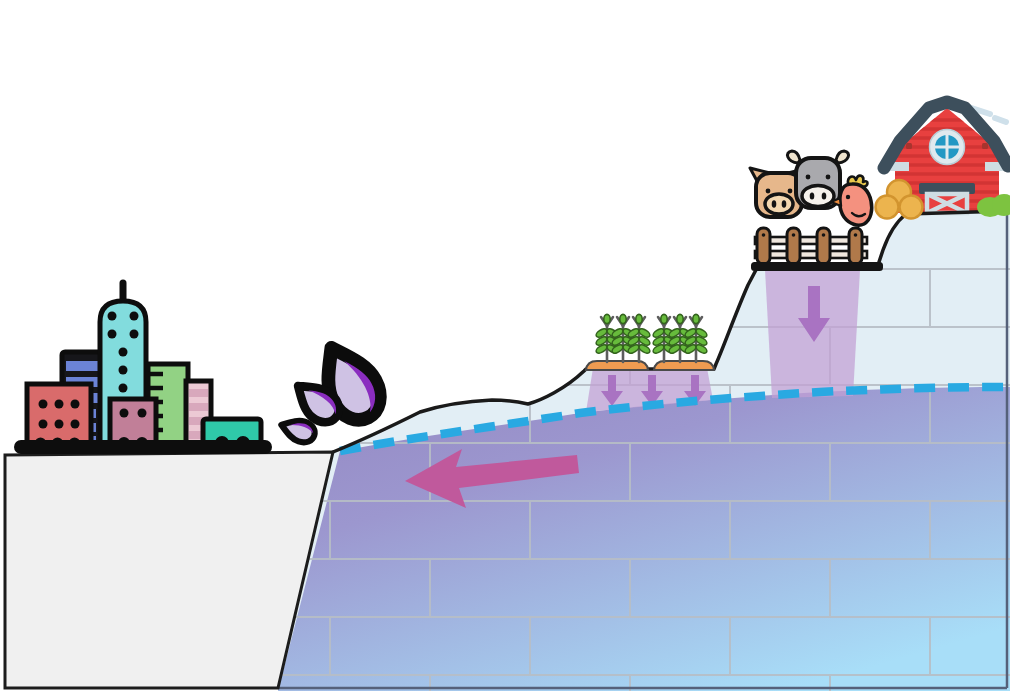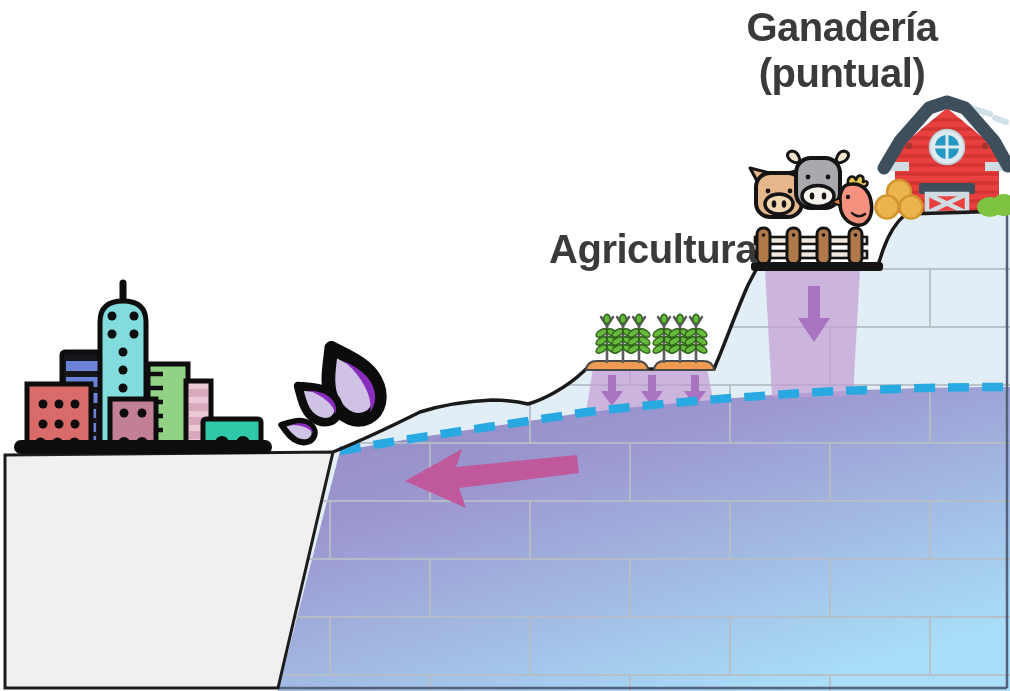--- a/index.html
+++ b/index.html
@@ -257,21 +257,16 @@
     <rect x="14" y="440" width="258" height="14" rx="7" fill="#0d0d0d"></rect>
   </g>
 
   <g>
     <use href="#waterDrop" transform="translate(349,381) rotate(-28) scale(1.25)"></use>
     <use href="#waterDrop" transform="translate(316,401) rotate(-50) scale(0.78)"></use>
     <use href="#waterDrop" transform="translate(297,430) rotate(-72) scale(0.55)"></use>
   </g>
 </svg>
 
-<div class="label label-ganaderia">
-  <div>Ganadería</div>
-  <div>(puntual)</div>
+<div class="label label-agricultura">
 </div>
-<div class="label label-agricultura">
-  <div>Agricultura</div>
+
 </div>
 
-</div>
-
 </body></html>

